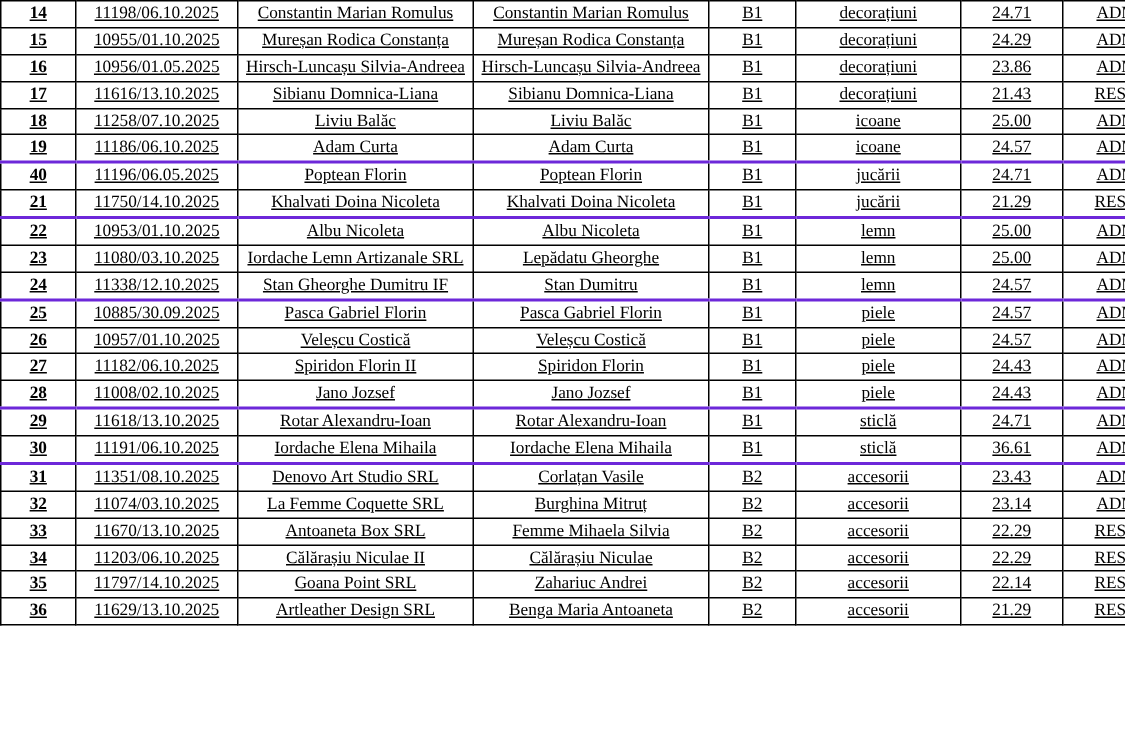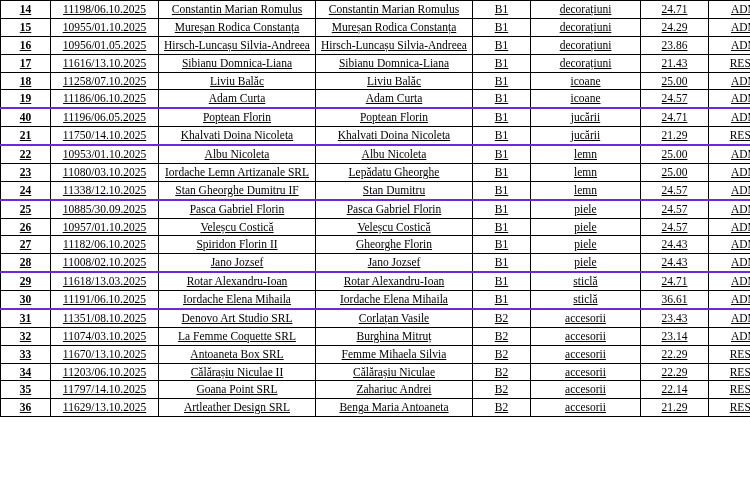--- a/index.html
+++ b/index.html
@@ -200,39 +200,39 @@
           <td class="name">Veleșcu Costică</td>
           <td class="cat">B1</td>
           <td class="dom">piele</td>
           <td class="score">24.57</td>
           <td class="res">ADMIS</td>
         </tr>
         <tr>
           <td class="nr">27</td>
           <td class="reg">11182/06.10.2025</td>
           <td class="name">Spiridon Florin II</td>
-          <td class="name">Gheorghe Florin</td>
+          <td class="name">Spiridon Florin</td>
           <td class="cat">B1</td>
           <td class="dom">piele</td>
           <td class="score">24.43</td>
           <td class="res">ADMIS</td>
         </tr>
         <tr class="grp-end">
           <td class="nr">28</td>
           <td class="reg">11008/02.10.2025</td>
           <td class="name">Jano Jozsef</td>
           <td class="name">Jano Jozsef</td>
           <td class="cat">B1</td>
           <td class="dom">piele</td>
           <td class="score">24.43</td>
           <td class="res">ADMIS</td>
         </tr>
         <tr>
           <td class="nr">29</td>
-          <td class="reg">11618/13.03.2025</td>
+          <td class="reg">11618/13.10.2025</td>
           <td class="name">Rotar Alexandru-Ioan</td>
           <td class="name">Rotar Alexandru-Ioan</td>
           <td class="cat">B1</td>
           <td class="dom">sticlă</td>
           <td class="score">24.71</td>
           <td class="res">ADMIS</td>
         </tr>
         <tr class="grp-end">
           <td class="nr">30</td>
           <td class="reg">11191/06.10.2025</td>

